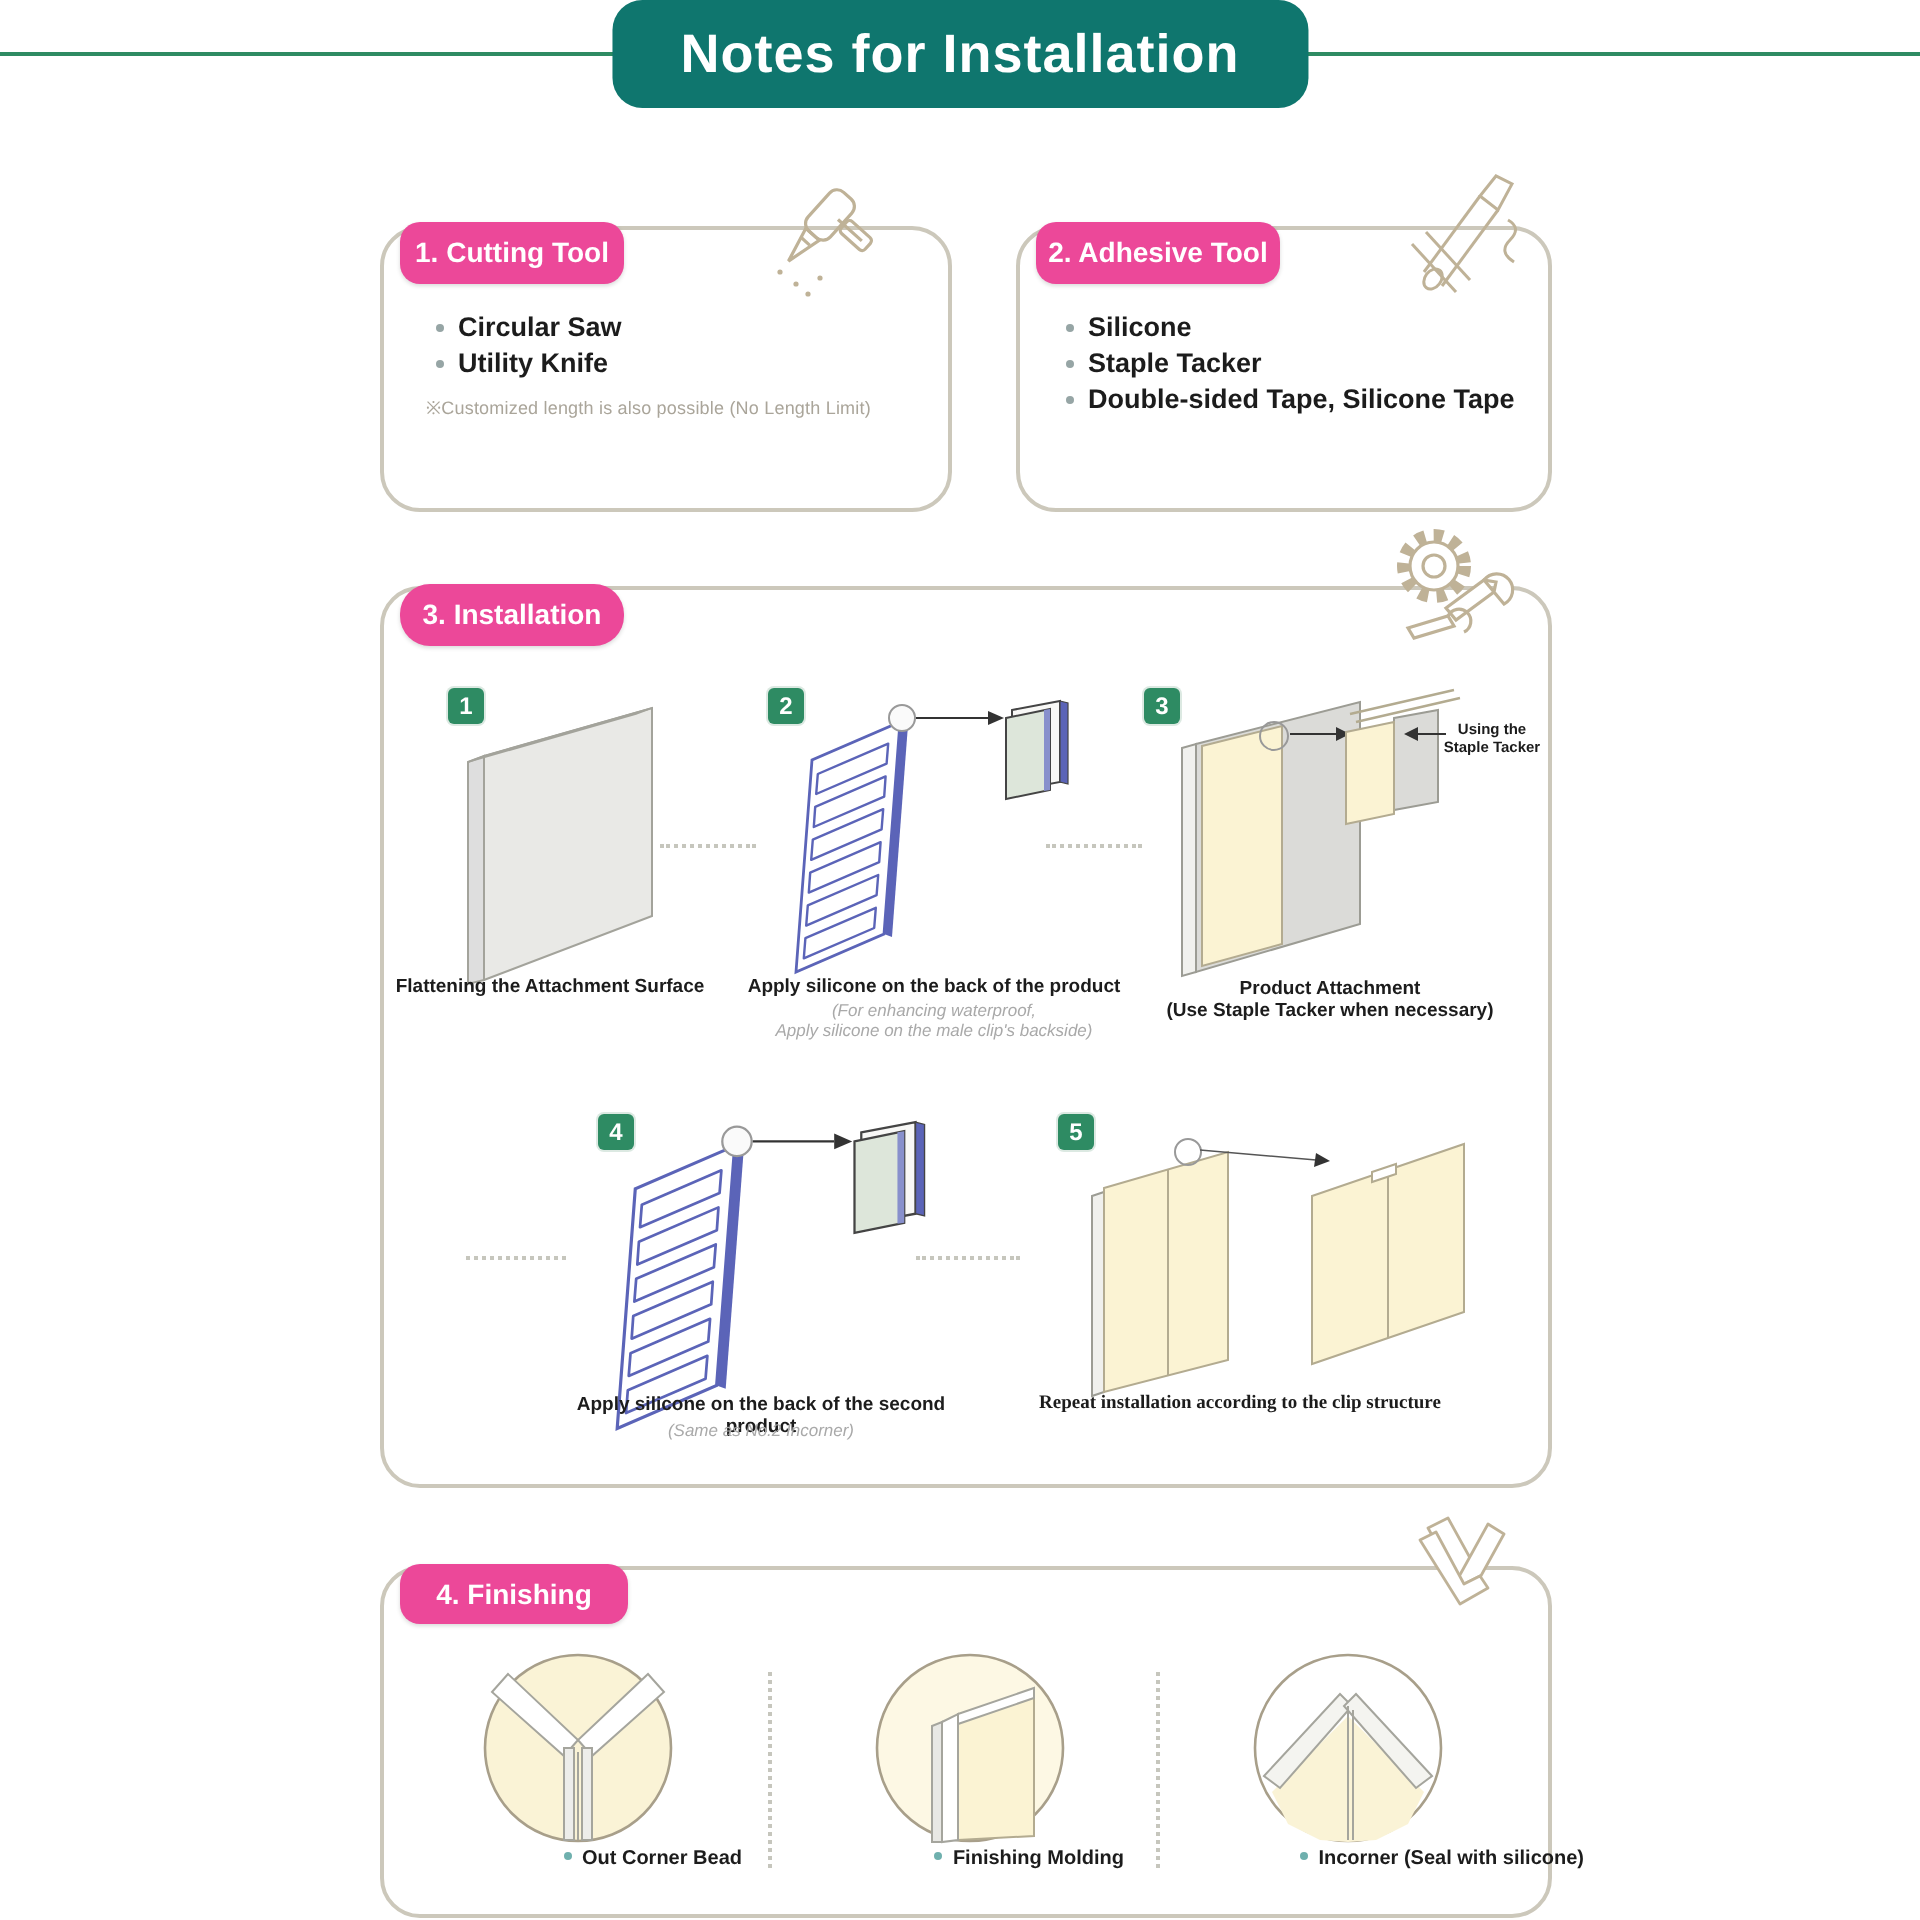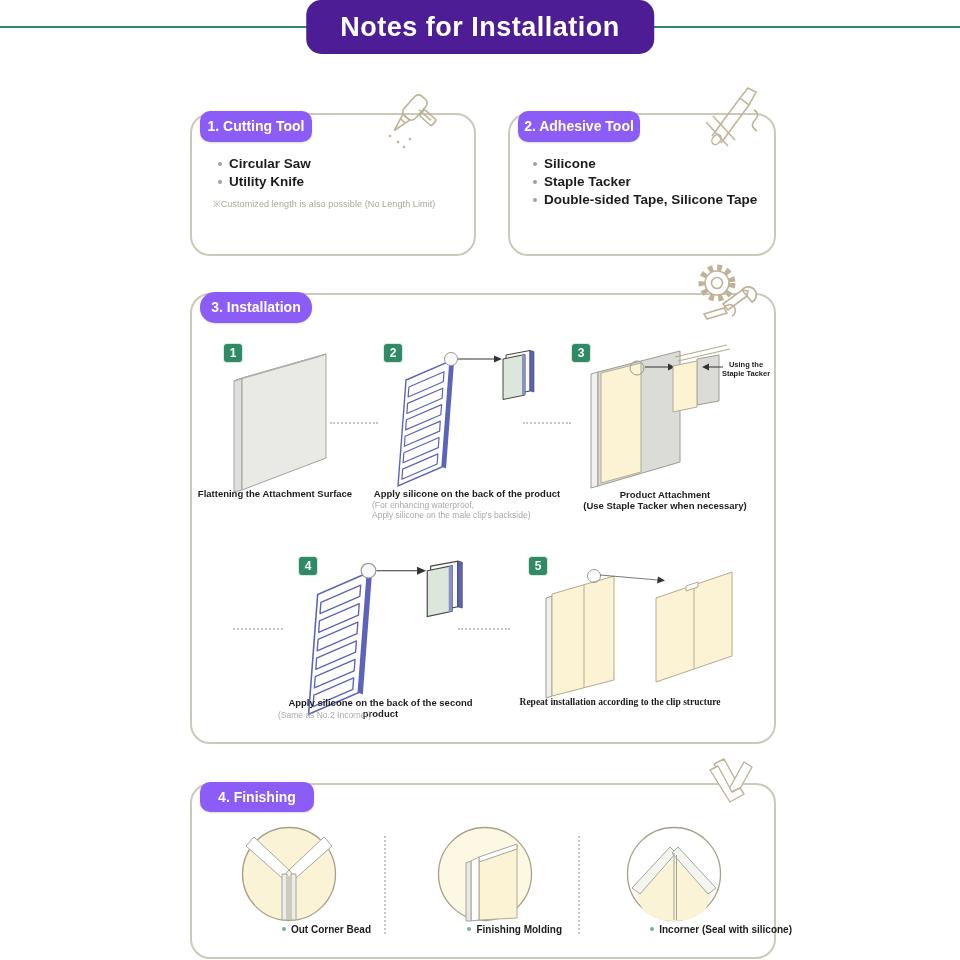--- a/index.html
+++ b/index.html
@@ -1,35 +1,35 @@
 <!DOCTYPE html>
 <html><head>
 <meta charset="utf-8">
 <style>
   html,body{margin:0;padding:0;background:#fff;}
   body{width:960px;height:960px;position:relative;font-family:"Liberation Sans",sans-serif;overflow:hidden;}
   .abs{position:absolute;}
   
   .header-line{position:absolute;left:0;right:0;top:26px;height:2px;background:#2e8b63;}
   .header-badge{position:absolute;left:50%;transform:translateX(-50%);top:0;height:54px;line-height:54px;
-    background:#4c1d95;color:#fff;font-weight:bold;font-size:27px;padding:0 34px;border-radius:15px;letter-spacing:0.5px;}
+    background:#0f766e;color:#fff;font-weight:bold;font-size:27px;padding:0 34px;border-radius:15px;letter-spacing:0.5px;}
   
   .sec-box{position:absolute;border:2px solid #ccc8bb;border-radius:20px;background:#fff;}
-  .sec-label{position:absolute;background:#8b5cf6;color:#fff;font-weight:bold;font-size:14px;
+  .sec-label{position:absolute;background:#ec4899;color:#fff;font-weight:bold;font-size:14px;
     border-radius:10px;text-align:center;box-shadow:0 1px 2px rgba(0,0,0,0.15);}
   
   .tool-list{position:absolute;list-style:none;margin:0;padding:0;}
   .tool-list li{font-weight:bold;font-size:13.5px;color:#1c1c1c;line-height:18px;position:relative;padding-left:11px;}
   .tool-list li .dot{position:absolute;left:0;top:7px;width:4px;height:4px;border-radius:50%;background:#96a5a5;}
   .note-text{position:absolute;font-size:9px;color:#aaa59a;letter-spacing:0.1px;}
   
   .step-badge{position:absolute;width:18px;height:18px;background:#2e8b63;color:#fff;font-weight:bold;
     font-size:12px;line-height:18px;text-align:center;border-radius:3px;box-shadow:0 0 0 1px #dce9e2;}
   .caption{position:absolute;text-align:center;font-weight:bold;font-size:9.5px;color:#1c1c1c;line-height:11px;}
-  .subcap{position:absolute;font-size:8.5px;color:#a9a9a9;line-height:10px;}
+  .subcap{position:absolute;text-align:center;font-size:8.5px;color:#a9a9a9;line-height:10px;font-style:italic;}
   .annot{position:absolute;text-align:center;font-weight:bold;font-size:7.5px;color:#1c1c1c;line-height:9px;}
   .dotline-h{position:absolute;border-top:2px dotted #c6c6bd;}
   .dotline-v{position:absolute;border-left:2px dotted #c6c6bd;}
   .fin-cap{position:absolute;text-align:right;font-weight:bold;font-size:10px;color:#1c1c1c;}
   .fin-cap .dot{display:inline-block;width:4px;height:4px;border-radius:50%;background:#6fb0ae;vertical-align:2px;margin-right:5px;}
   svg{display:block;}
 </style>
 </head>
 <body>
 

